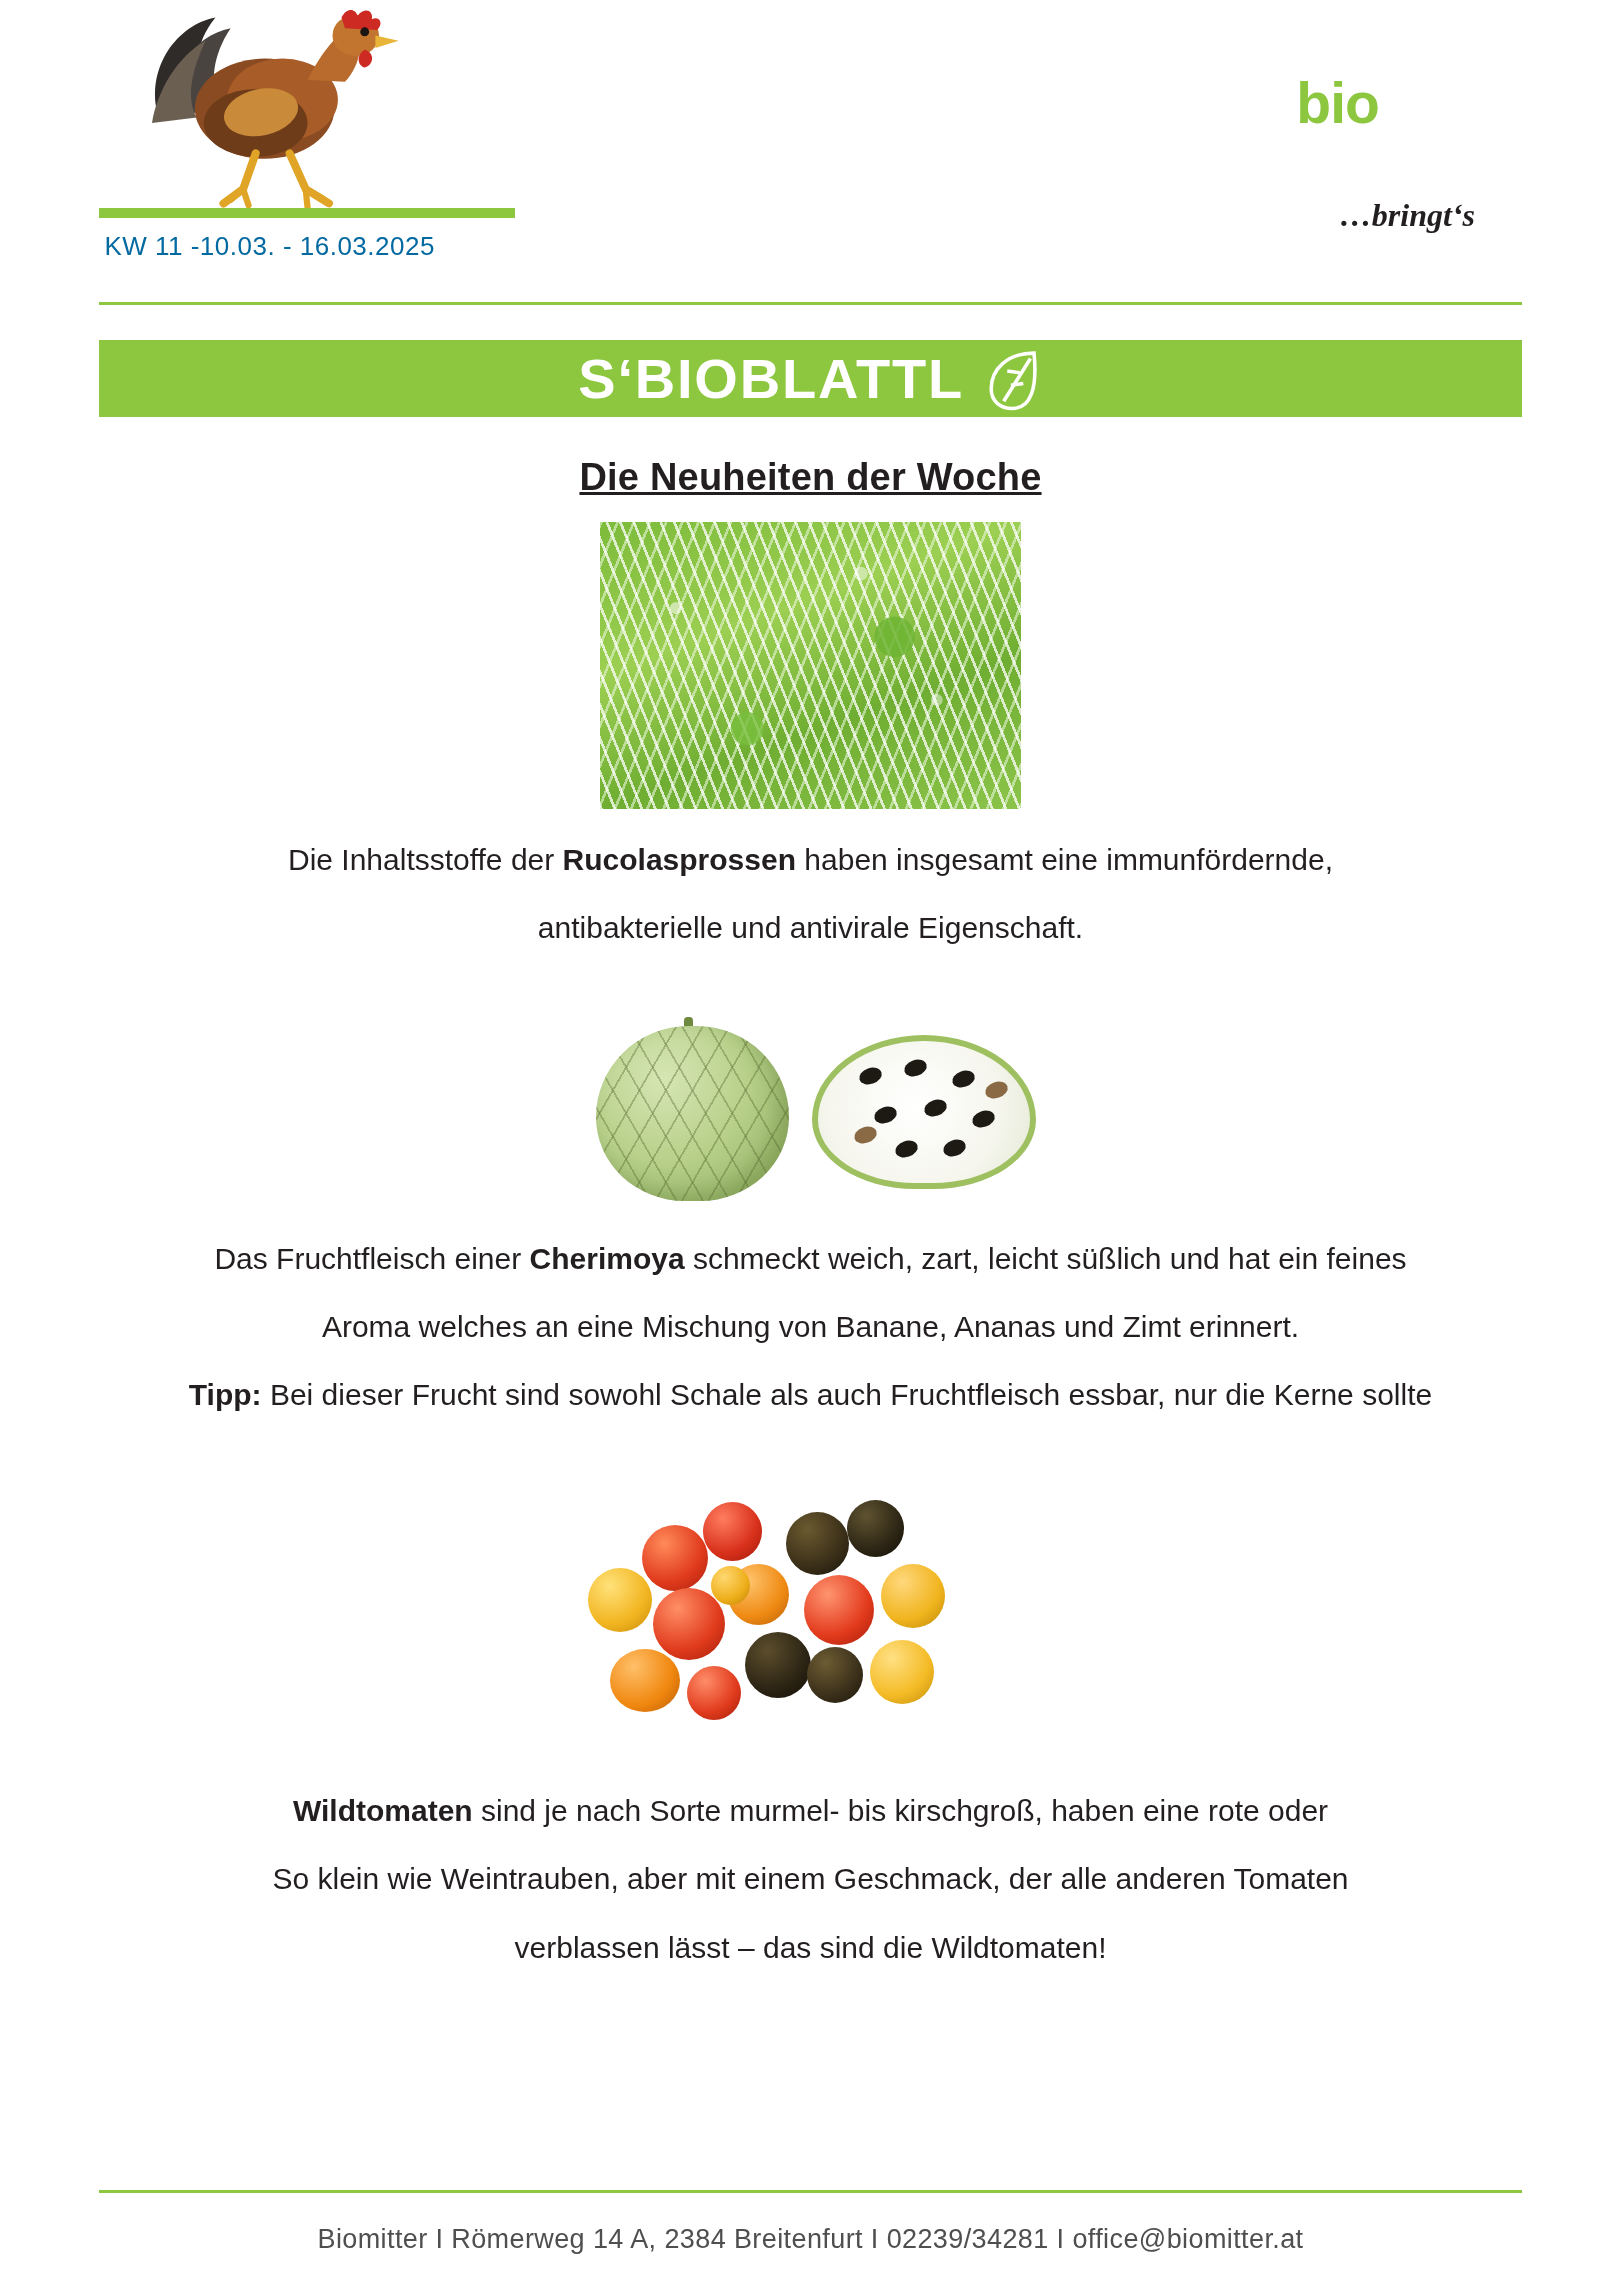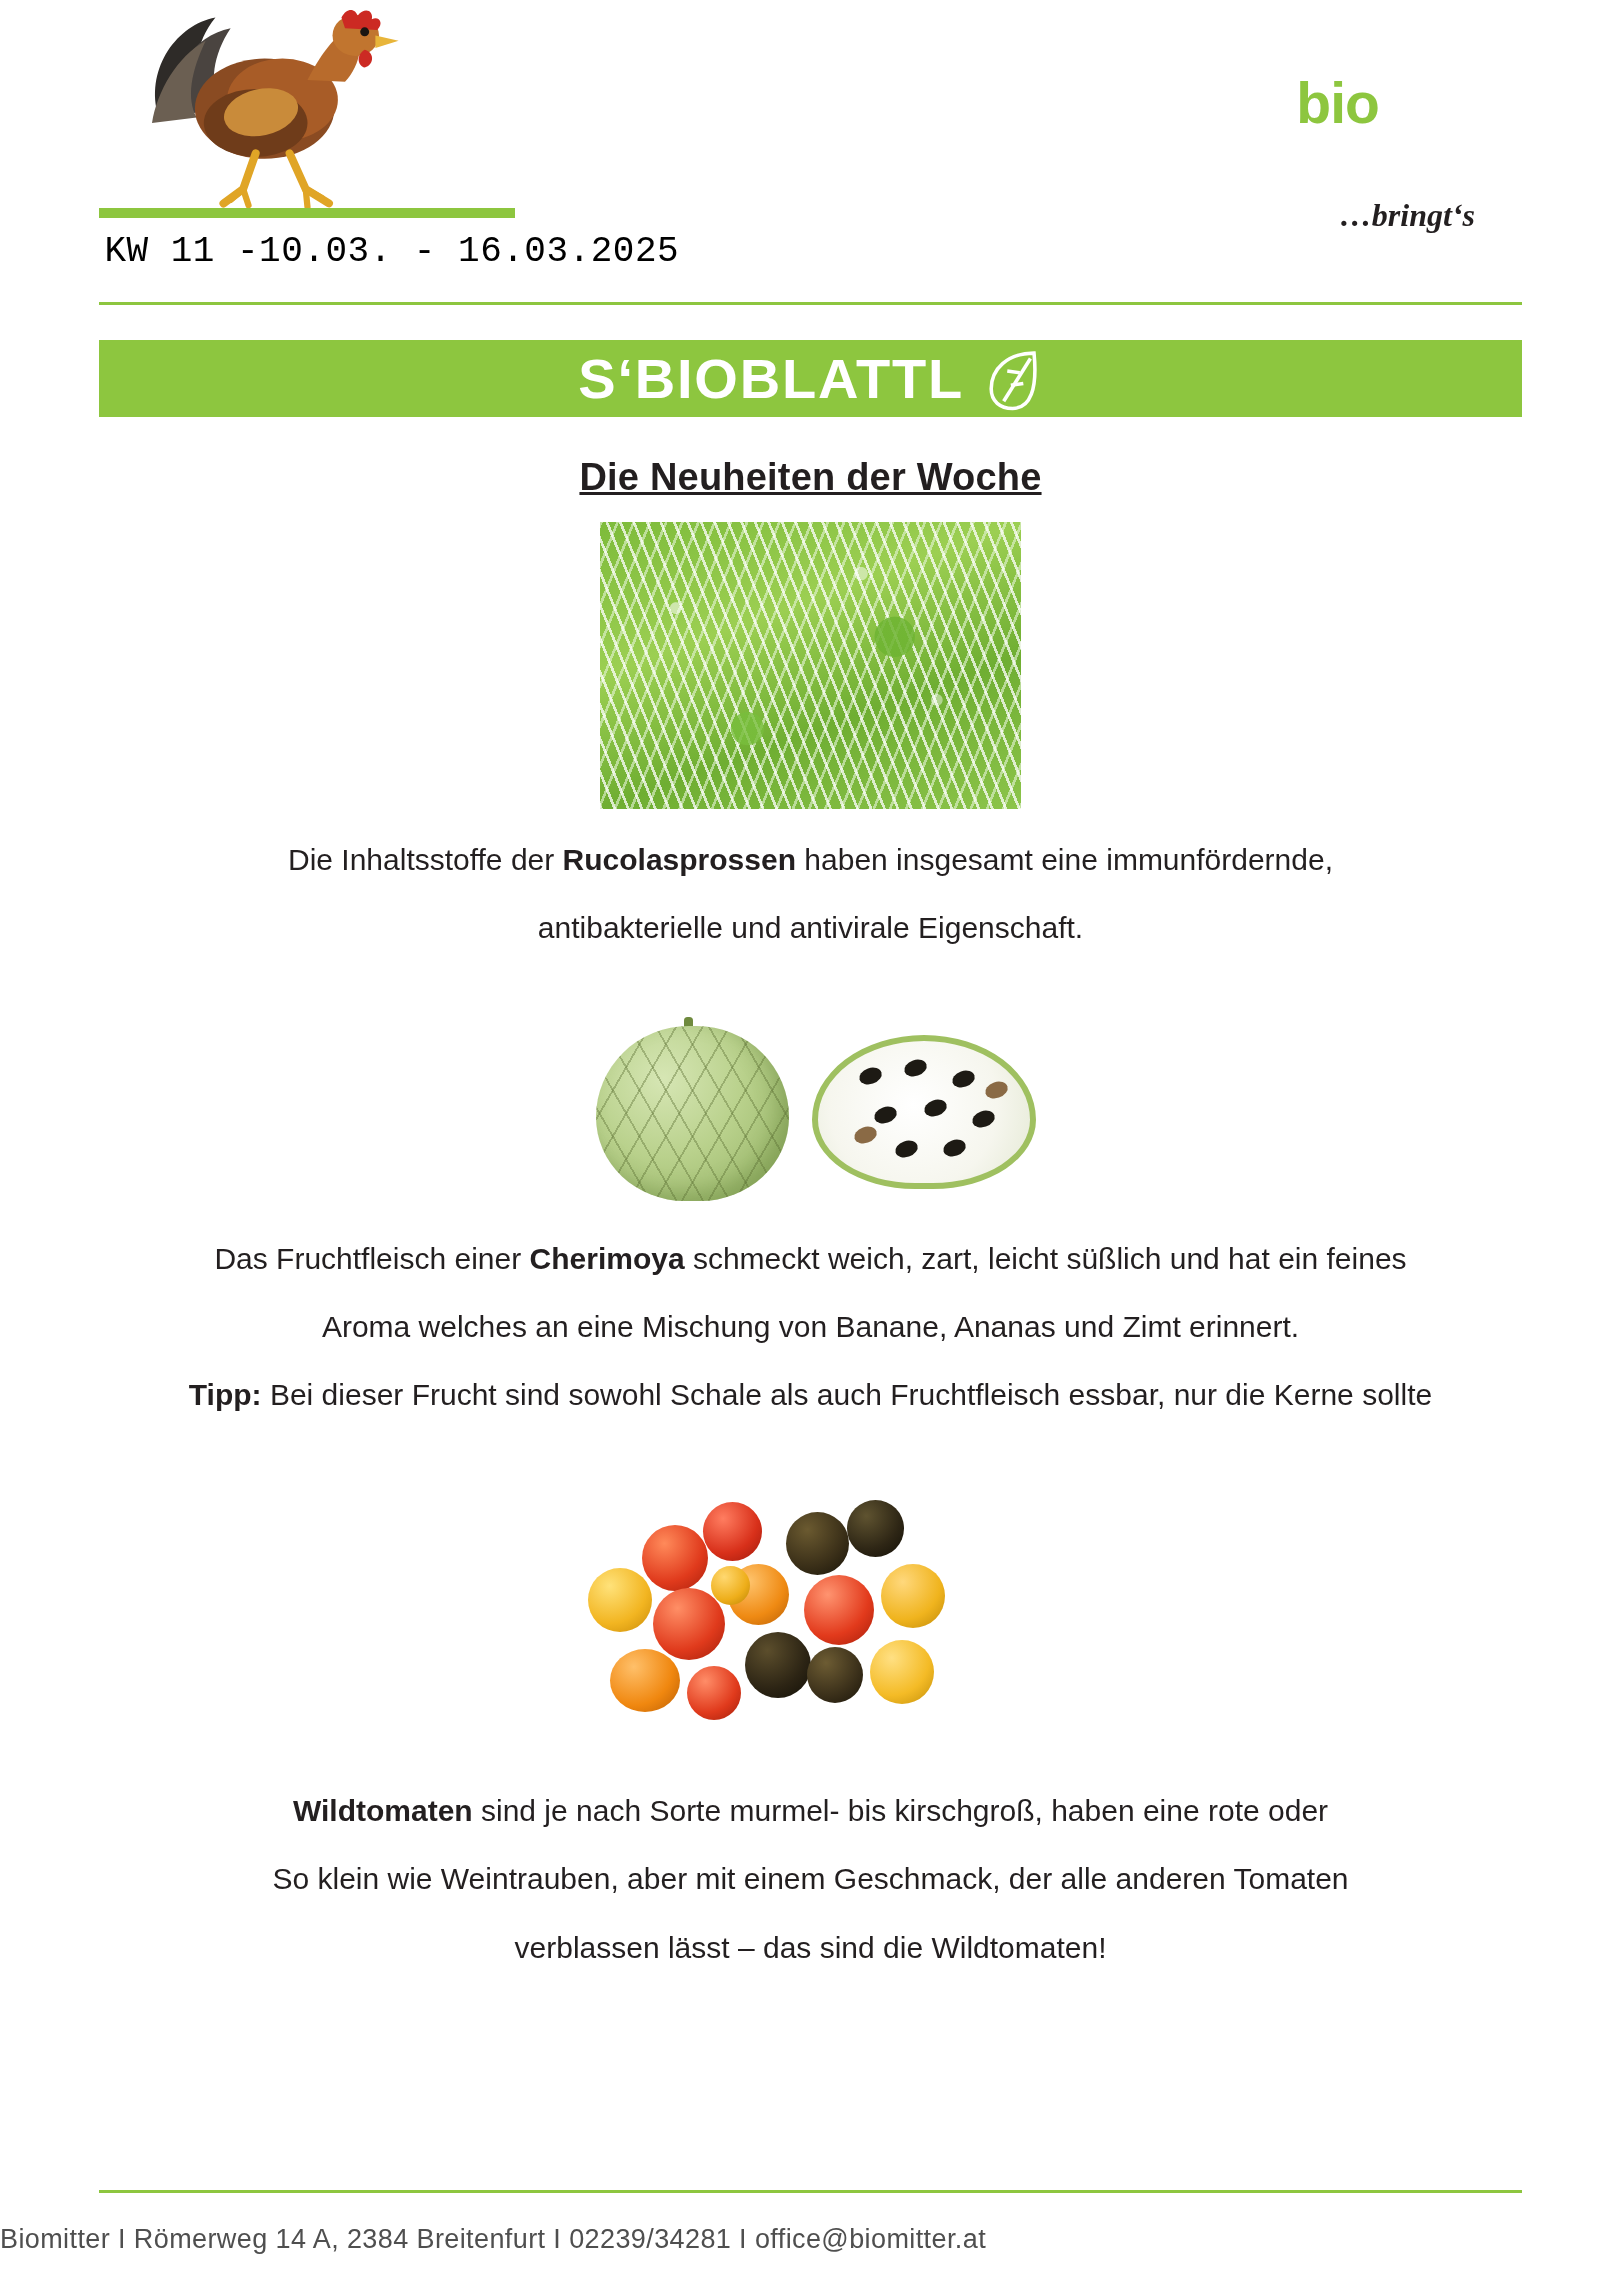--- a/index.html
+++ b/index.html
@@ -44,24 +44,24 @@
     top: 208px;
     width: 416px;
     height: 9.9px;
     background: #8dc63f;
   }
 
   .kw-text {
     position: absolute;
     left: 5.4px;
     top: 231px;
-    font-size: 36px;
+    font-size: 26px;
     letter-spacing: 0.5px;
-    color: #000000;
-    font-family: Liberation Mono, monospace;
+    color: #0369a1;
+    font-family: Liberation Sans, sans-serif;
   }
 
   .logo {
     position: absolute;
     right: 9px;
     top: 70px;
     width: 358px;
     height: 170px;
   }
   .logo-bio {
@@ -245,21 +245,21 @@
     right: 99px;
     bottom: 100px;
     height: 2.7px;
     background: #8dc63f;
   }
   .footer-text {
     position: absolute;
     left: 0;
     right: 0;
     bottom: 38px;
-    text-align: left;
+    text-align: center;
     font-size: 27px;
     color: #4f4f4f;
     letter-spacing: 0.4px;
   }
 </style>
 </head>
 <body>
 
 <div class="page">
 

